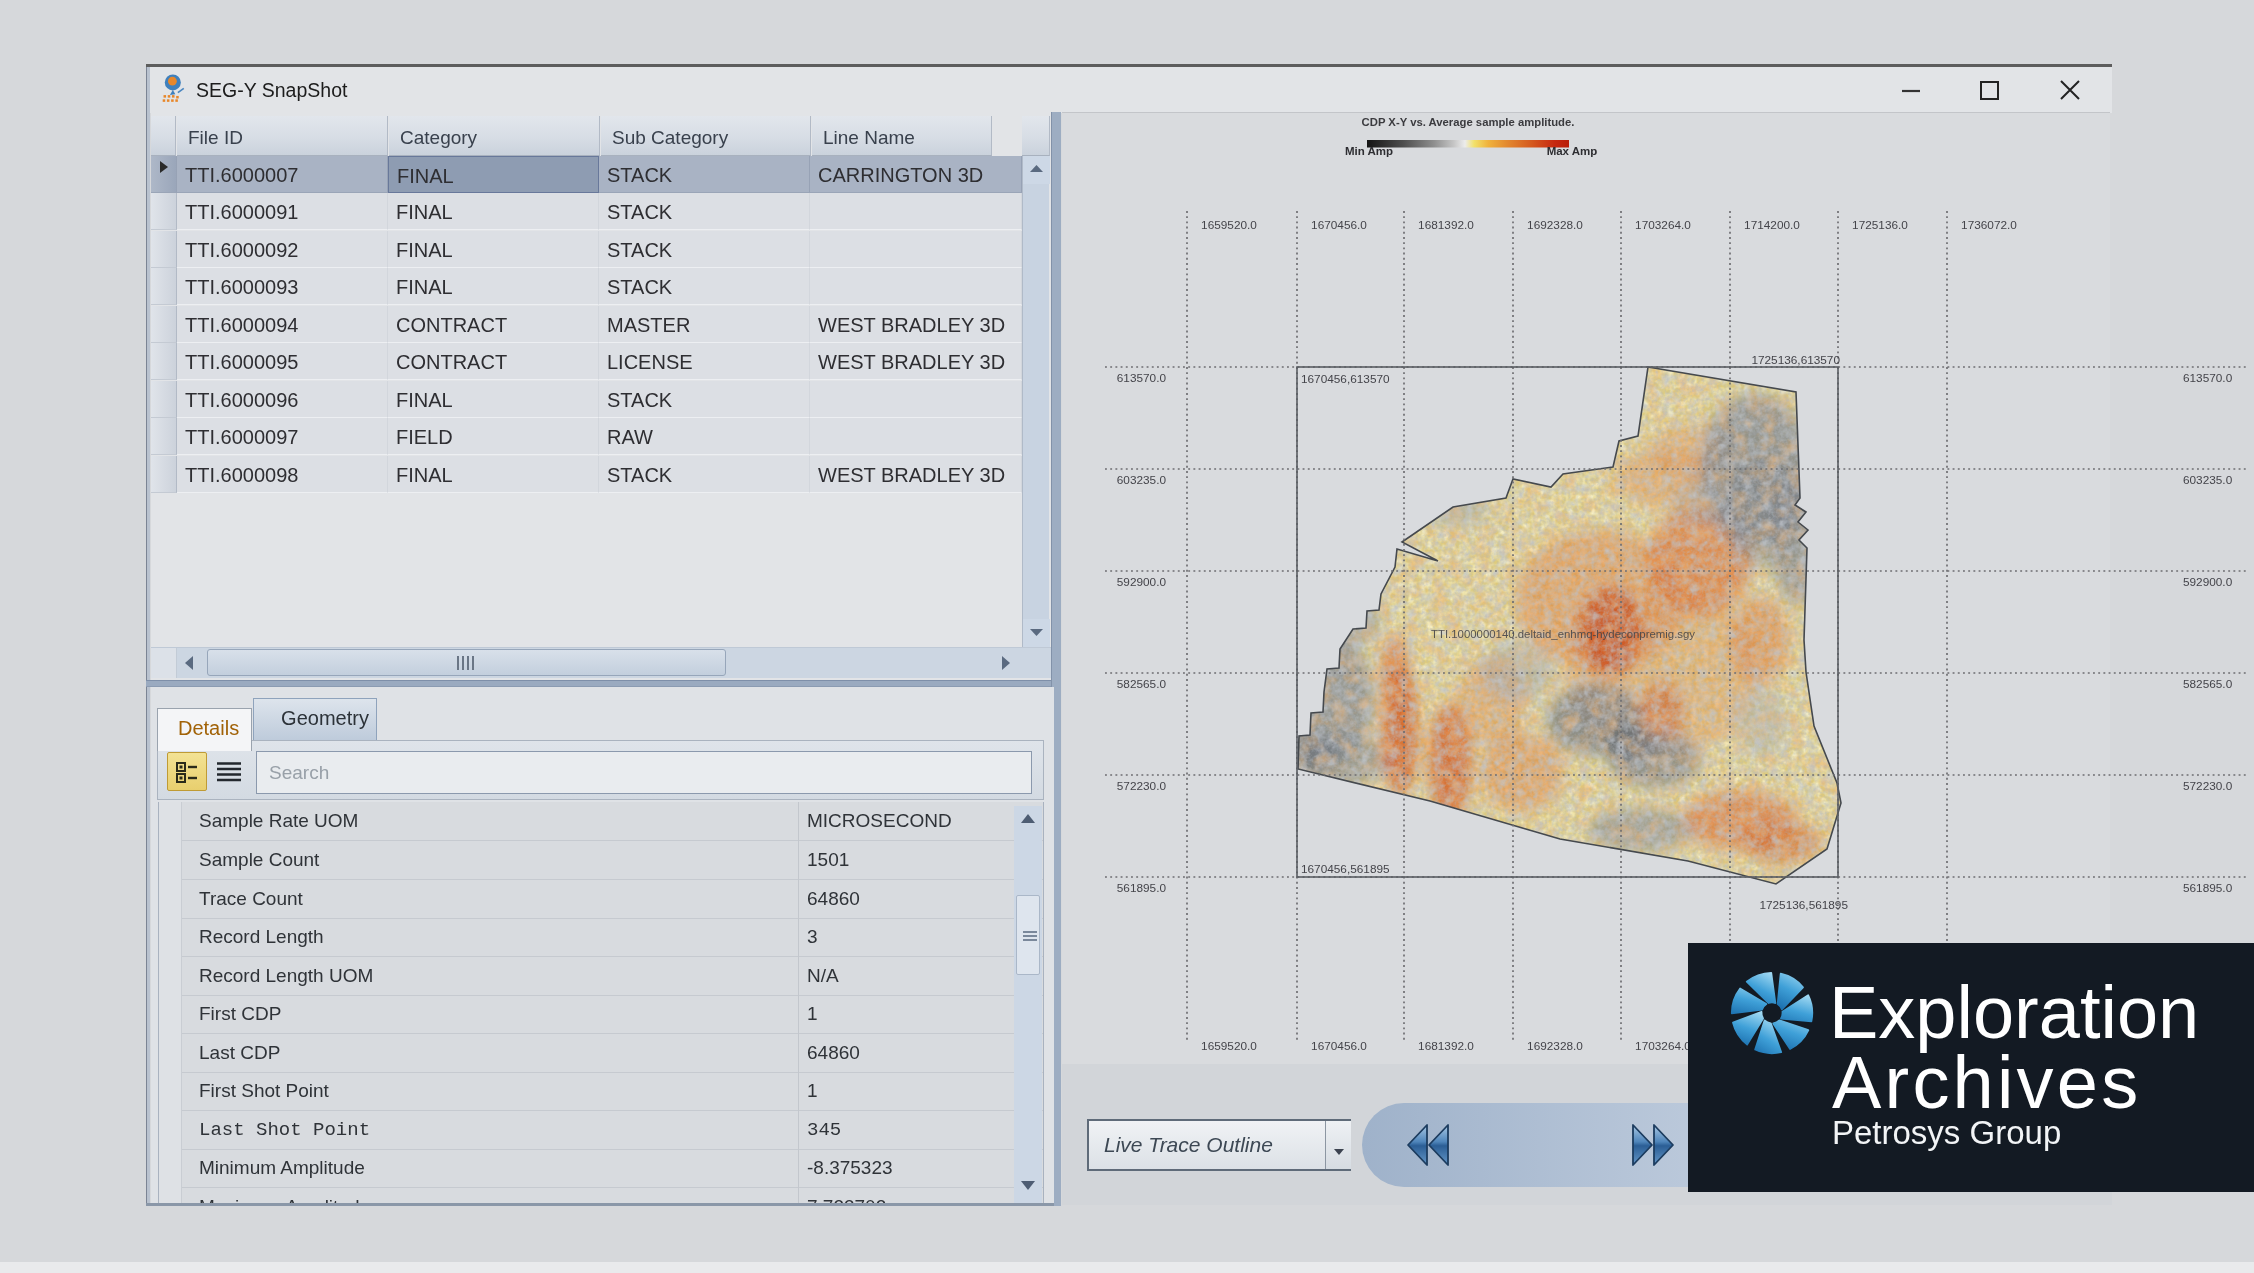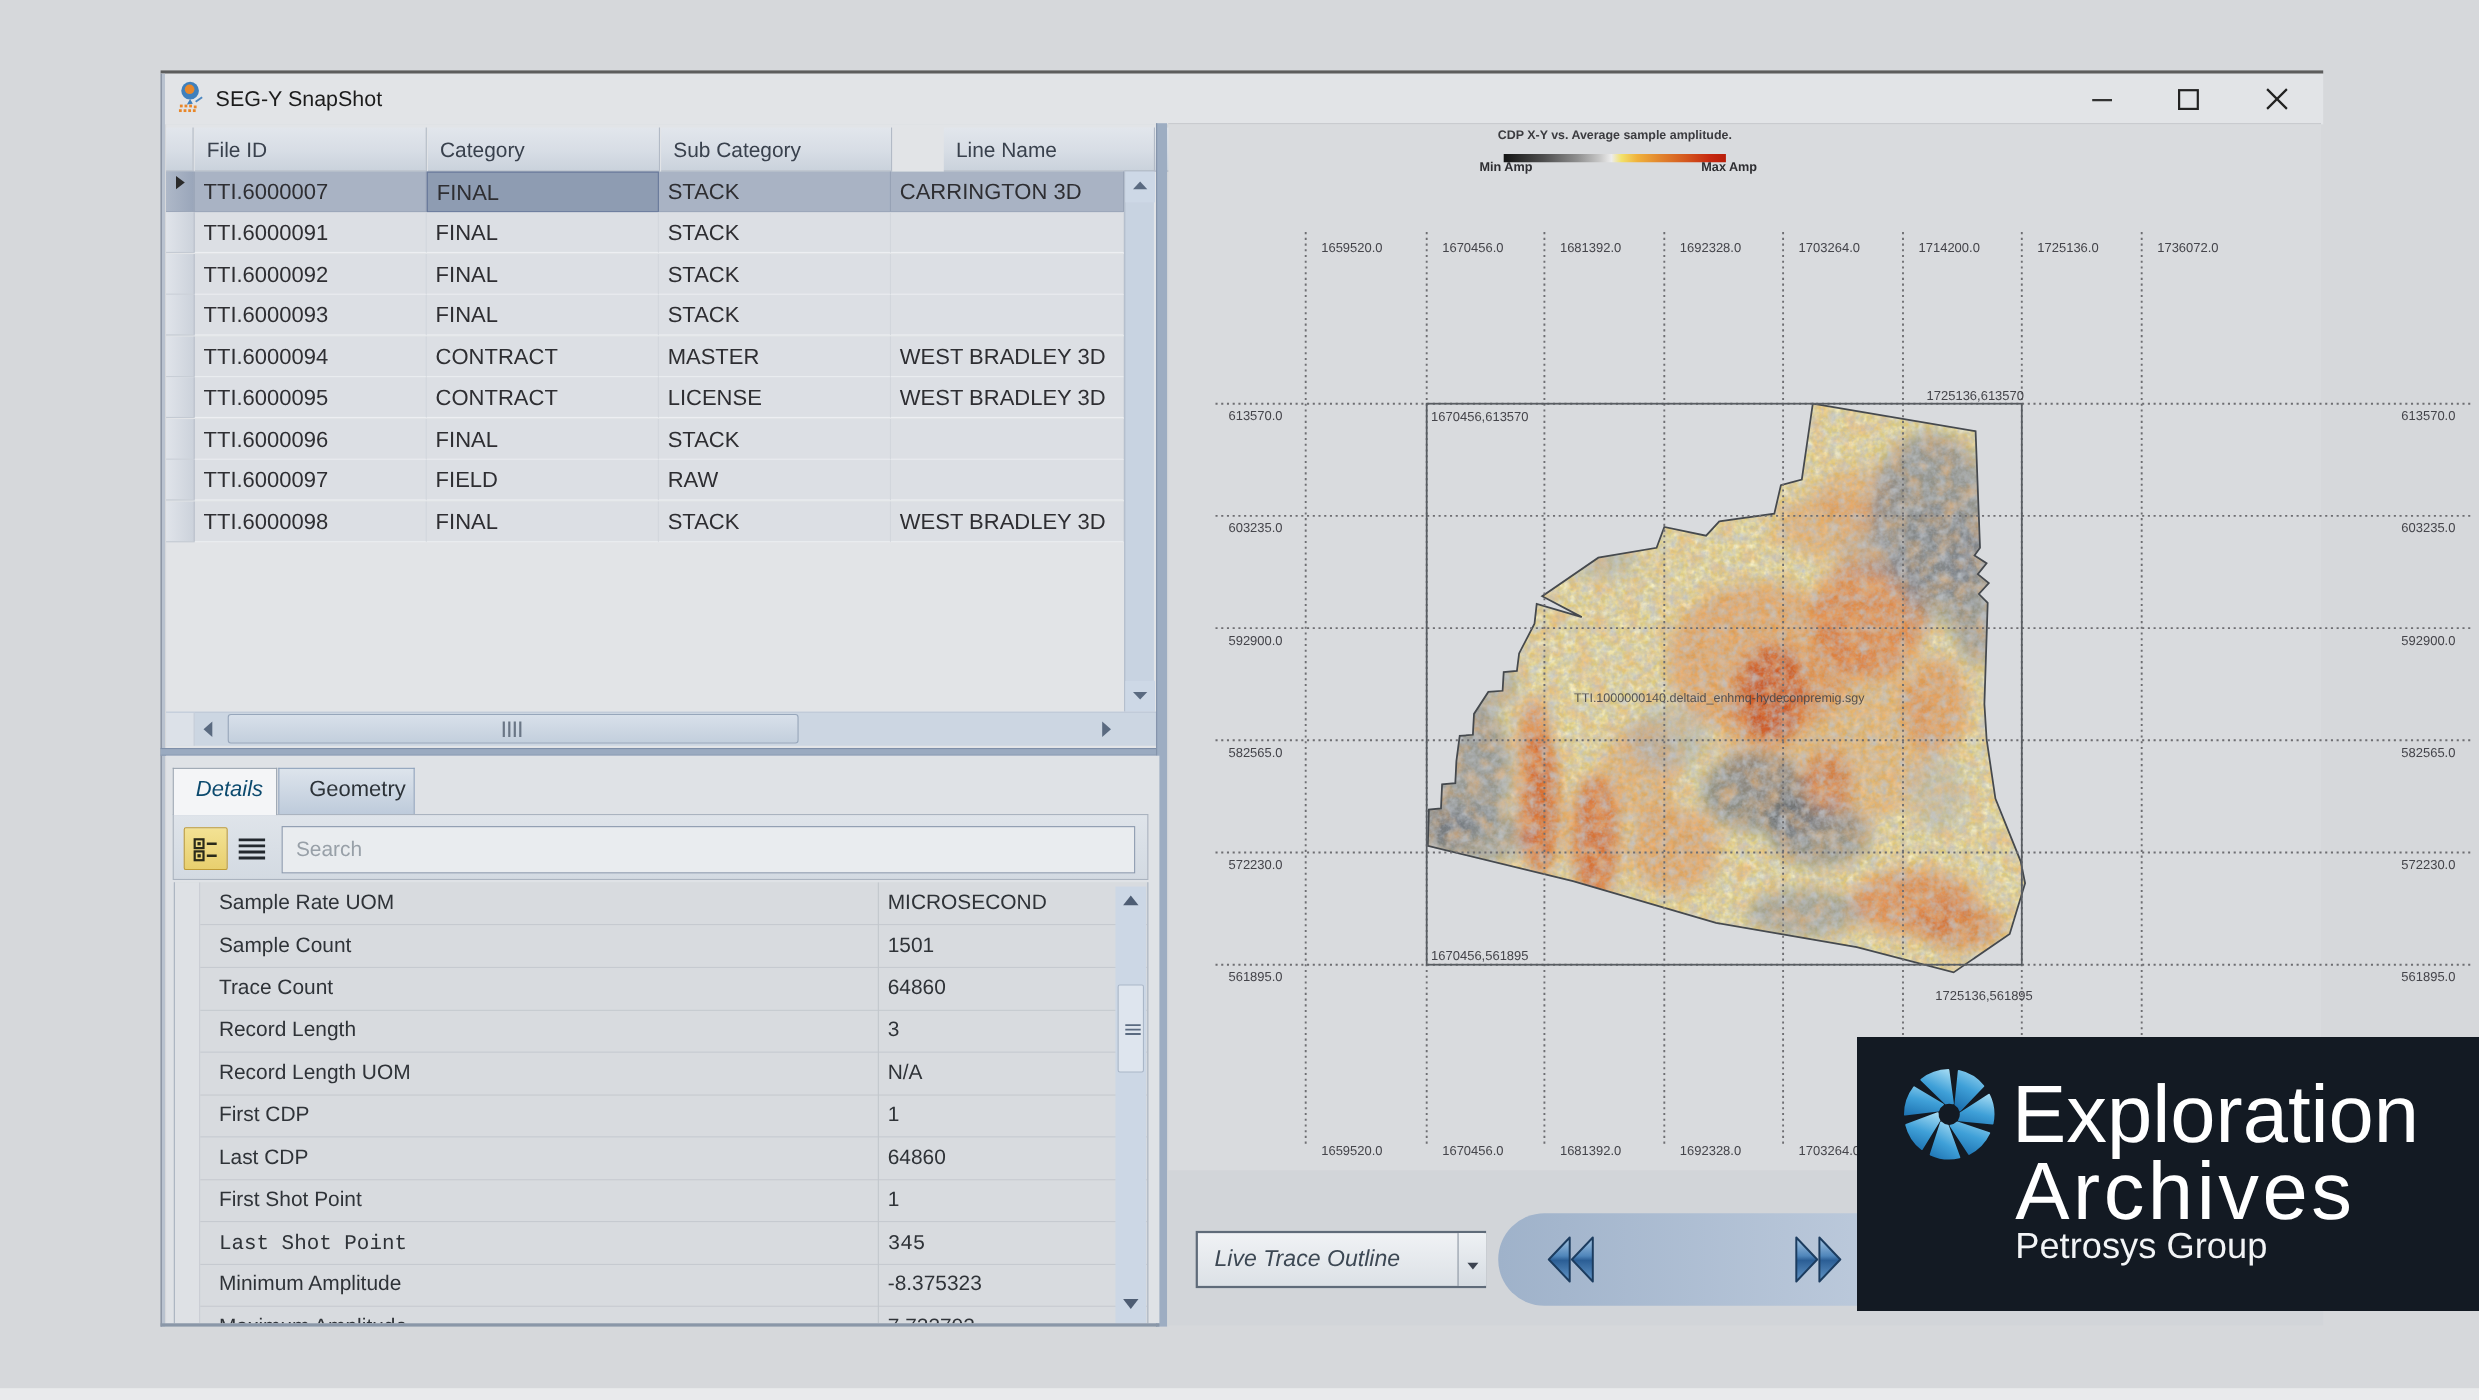--- a/index.html
+++ b/index.html
@@ -31,21 +31,21 @@
 #gvscroll { left:871px; top:43px; width:27px; height:491px; background:#c8d3e1; border-left:1px solid #b0bac8; }
 .sbtn { position:absolute; left:0; width:27px; height:28px; background:#cdd8e6; }
 #ghscroll { left:0px; top:534px; width:903px; height:31px; background:#ccd6e2; border-top:1px solid #bfc9d6; }
 #ghcorner { left:780px; top:535px; width:123px; height:30px; background:transparent; }
 
 #hsplit { left:146px; top:680px; width:908px; height:7px; background:#9aaac0; border-top:1.5px solid #7e8fa9; border-bottom:1px solid #8b9bb2; }
 #vsplit { left:1051px; top:112px; width:10px; height:1094px; background:#9dadc2; border-left:1px solid #8292a9; }
 #botline { left:146px; top:1203px; width:908px; height:3px; background:#8a97a8; }
 
 #detailspanel { left:151px; top:687px; width:903px; height:516px; background:#dfe2e6; }
-#tabDetails { left:6px; top:11px; width:95px; height:43px; background:#f4f5f7; border:1px solid #9aa3ae; border-bottom:none; font-size:20px; color:#0c4a6e; padding:8px 0 0 20px; z-index:2;font-style:italic; }
+#tabDetails { left:6px; top:21px; width:95px; height:43px; background:#f4f5f7; border:1px solid #9aa3ae; border-bottom:none; font-size:20px; color:#a16207; padding:8px 0 0 20px; z-index:2; }
 #tabGeometry { left:102px; top:11px; width:124px; height:42px; background:linear-gradient(#dde4ec,#becbdb); border:1px solid #8fa3bc; border-bottom:none; font-size:20px; color:#2c3238; padding:8px 0 0 20px;text-align:center; }
 #dtoolbar { left:6px; top:53px; width:887px; height:60px; background:linear-gradient(#dfe4ea,#d3dae2); border:1px solid #aab3bf; }
 #btnYellow { left:9px; top:11px; width:40px; height:39px; background:linear-gradient(#f3e294,#e8cf6e); border:1px solid #bf9b35; border-radius:2px; padding:6px 0 0 6px; }
 #searchbox { left:98px; top:10px; width:776px; height:43px; background:#e9ecef; border:1px solid #8b99ad; font-size:19px; color:#98a0a8; padding:10px 0 0 12px; }
 #kvgrid { left:7px; top:115px; width:886px; height:401px; background:#d8dbdf; border-left:1px solid #a9b2bf; border-right:1px solid #a9b2bf; overflow:hidden; }
 .kvrow { position:absolute; left:0; width:884px; height:39px; border-bottom:1px solid #c6cad0; }
 .kvrow .k { position:absolute; left:40px; top:8px; font-size:19px; color:#2f3338; }
 .kvrow .v { position:absolute; left:648px; top:8px; font-size:19px; color:#2f3338; }
 #kvdivider { left:639px; top:0; width:1px; height:401px; background:#c3c7cd; }
 #kvleftcol { left:0px; top:0; width:23px; height:401px; background:#dee1e5; border-right:1px solid #c9cdd3; }
@@ -98,21 +98,21 @@
   <div class="ghead" style="left:0px; width:25px;"></div>
   <div class="ghead" style="left:26px; width:211px;">
       <span>File ID</span>
     </div>
   <div class="ghead" style="left:238px; width:211px;">
       <span>Category</span>
     </div>
   <div class="ghead" style="left:450px; width:210px;">
       <span>Sub Category</span>
     </div>
-  <div class="ghead" style="left:661px; width:209px;margin-left:46px;">
+  <div class="ghead" style="left:661px; width:180px;">
       <span>Line Name</span>
     </div>
   <div class="ghead" style="left:871px; width:28px;"></div>
 
   <div class="grow sel" style="top:43px;">
     <div class="gc rh rhsel"><svg width="14" height="14" style="margin:3px 0 0 6px;">
           <path d="M3 1 L11 7 L3 13 Z" fill="#2a2a2a"></path>
         </svg></div>
     <div class="gc c1">TTI.6000007</div>
     <div class="gc c2 curcell">FINAL</div>

